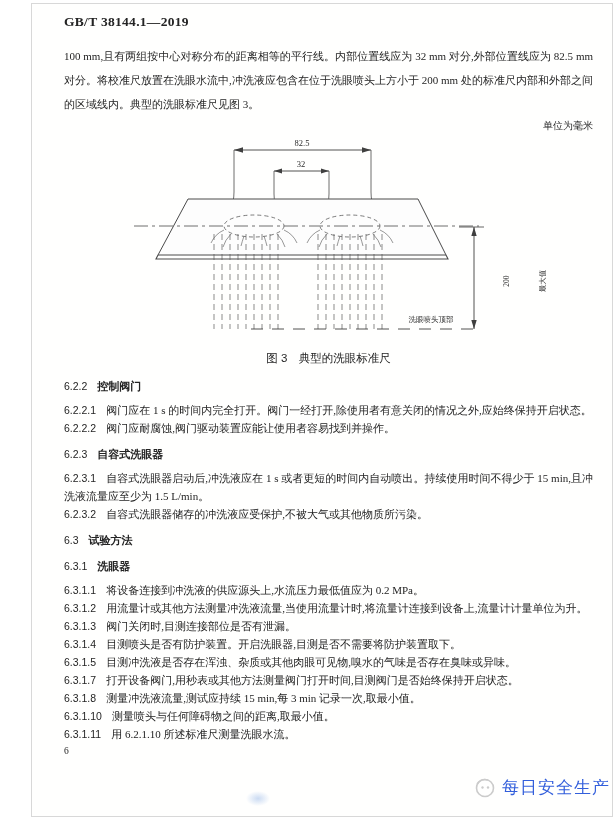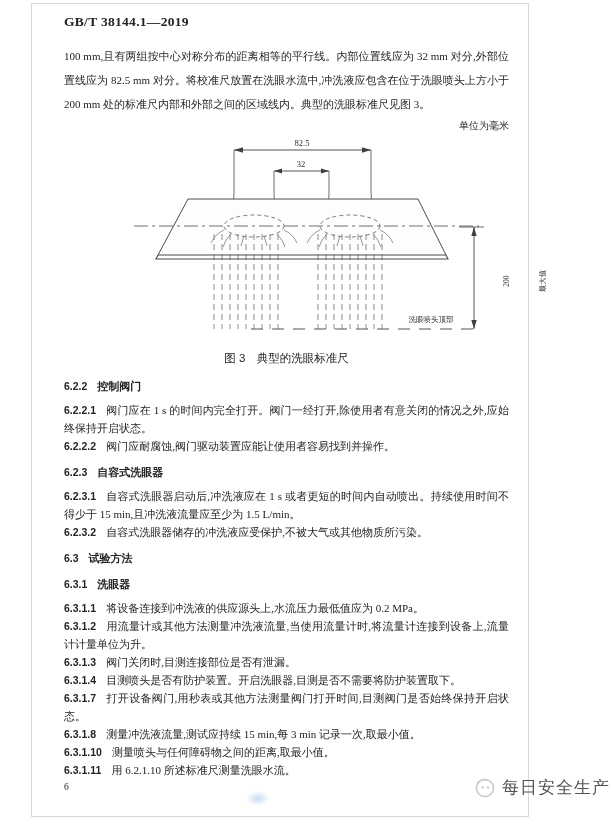--- a/index.html
+++ b/index.html
@@ -2,48 +2,48 @@
 <html><head>
 <meta charset="utf-8">
 <style>
   html,body { margin:0; padding:0; background:#ffffff; }
   .canvas {
     position:relative; width:613px; height:827px; background:#ffffff;
     font-family:"Liberation Serif","DejaVu Serif",serif; color:#242424;
     overflow:hidden;
   }
   .page-card {
-    position:absolute; left:31px; top:3px; width:498px; height:814px;
+    position:absolute; left:31px; top:3px; width:582px; height:814px;
     background:#fffffe; border:1px solid #d8d8d8; box-sizing:border-box;
     padding:10px 19px 0 32px;
   }
   .doc-header { font-weight:700; font-size:13.5px; letter-spacing:.3px; }
   .intro { margin-top:14px; font-size:11px; line-height:24px; text-align:justify; }
   .unit-note { margin-top:3px; font-size:10px; text-align:right; }
   .figure-wrap { position:relative; height:204px; margin-top:1px; }
   .figure-wrap svg { position:absolute; left:-17px; top:0; }
   .fig-caption {
     margin-top:13px; text-align:center; font-size:11.5px; font-weight:400;
     font-family:"Liberation Sans","DejaVu Sans",sans-serif;
   }
   .sections { margin-top:11px; font-size:11px; line-height:18px; }
   .sec { margin:0; text-align:justify; }
   .sec .num {
     font-family:"Liberation Sans","DejaVu Sans",sans-serif;
-    font-weight:700; font-size:10.5px; margin-right:10px;
+    font-weight:400; font-size:10.5px; margin-right:10px;
   }
   .k-heading { margin:8px 0 6px; }
   .k-heading .txt {
     font-family:"Liberation Sans","DejaVu Sans",sans-serif;
     font-weight:700;
   }
   .page-number { margin-top:3px; font-size:9.5px; }
   .watermark {
     position:absolute; left:472px; top:775px; display:flex; align-items:center;
-    color:#404040; opacity:.9;
+    color:#1d4ed8; opacity:.9;
   }
   .watermark-text {
     font-family:"Liberation Sans","DejaVu Sans",sans-serif;
     font-size:17px; letter-spacing:1px; margin-left:4px; white-space:nowrap;
   }
   .scan-artifact {
     position:absolute; left:246px; top:791px; width:24px; height:15px;
     background:radial-gradient(closest-side, rgba(125,165,225,.4), rgba(125,165,225,0));
   }
   svg text { fill:#2b2b2b; font-family:"Liberation Serif","DejaVu Serif",serif; }
@@ -170,20 +170,23 @@
         <div class="sec k-clause">
           <span class="num">6.3.1.2</span><span class="txt">用流量计或其他方法测量冲洗液流量,当使用流量计时,将流量计连接到设备上,流量计计量单位为升。</span>
         </div>
         <div class="sec k-clause">
           <span class="num">6.3.1.3</span><span class="txt">阀门关闭时,目测连接部位是否有泄漏。</span>
         </div>
         <div class="sec k-clause">
           <span class="num">6.3.1.4</span><span class="txt">目测喷头是否有防护装置。开启洗眼器,目测是否不需要将防护装置取下。</span>
         </div>
         <div class="sec k-clause">
+          <span class="num">6.3.1.5</span><span class="txt">目测冲洗液是否存在浑浊、杂质或其他肉眼可见物,嗅水的气味是否存在臭味或异味。</span>
+        </div>
+        <div class="sec k-clause">
           <span class="num">6.3.1.7</span><span class="txt">打开设备阀门,用秒表或其他方法测量阀门打开时间,目测阀门是否始终保持开启状态。</span>
         </div>
         <div class="sec k-clause">
           <span class="num">6.3.1.8</span><span class="txt">测量冲洗液流量,测试应持续 15 min,每 3 min 记录一次,取最小值。</span>
         </div>
         <div class="sec k-clause">
           <span class="num">6.3.1.10</span><span class="txt">测量喷头与任何障碍物之间的距离,取最小值。</span>
         </div>
         <div class="sec k-clause">
           <span class="num">6.3.1.11</span><span class="txt">用 6.2.1.10 所述标准尺测量洗眼水流。</span>

